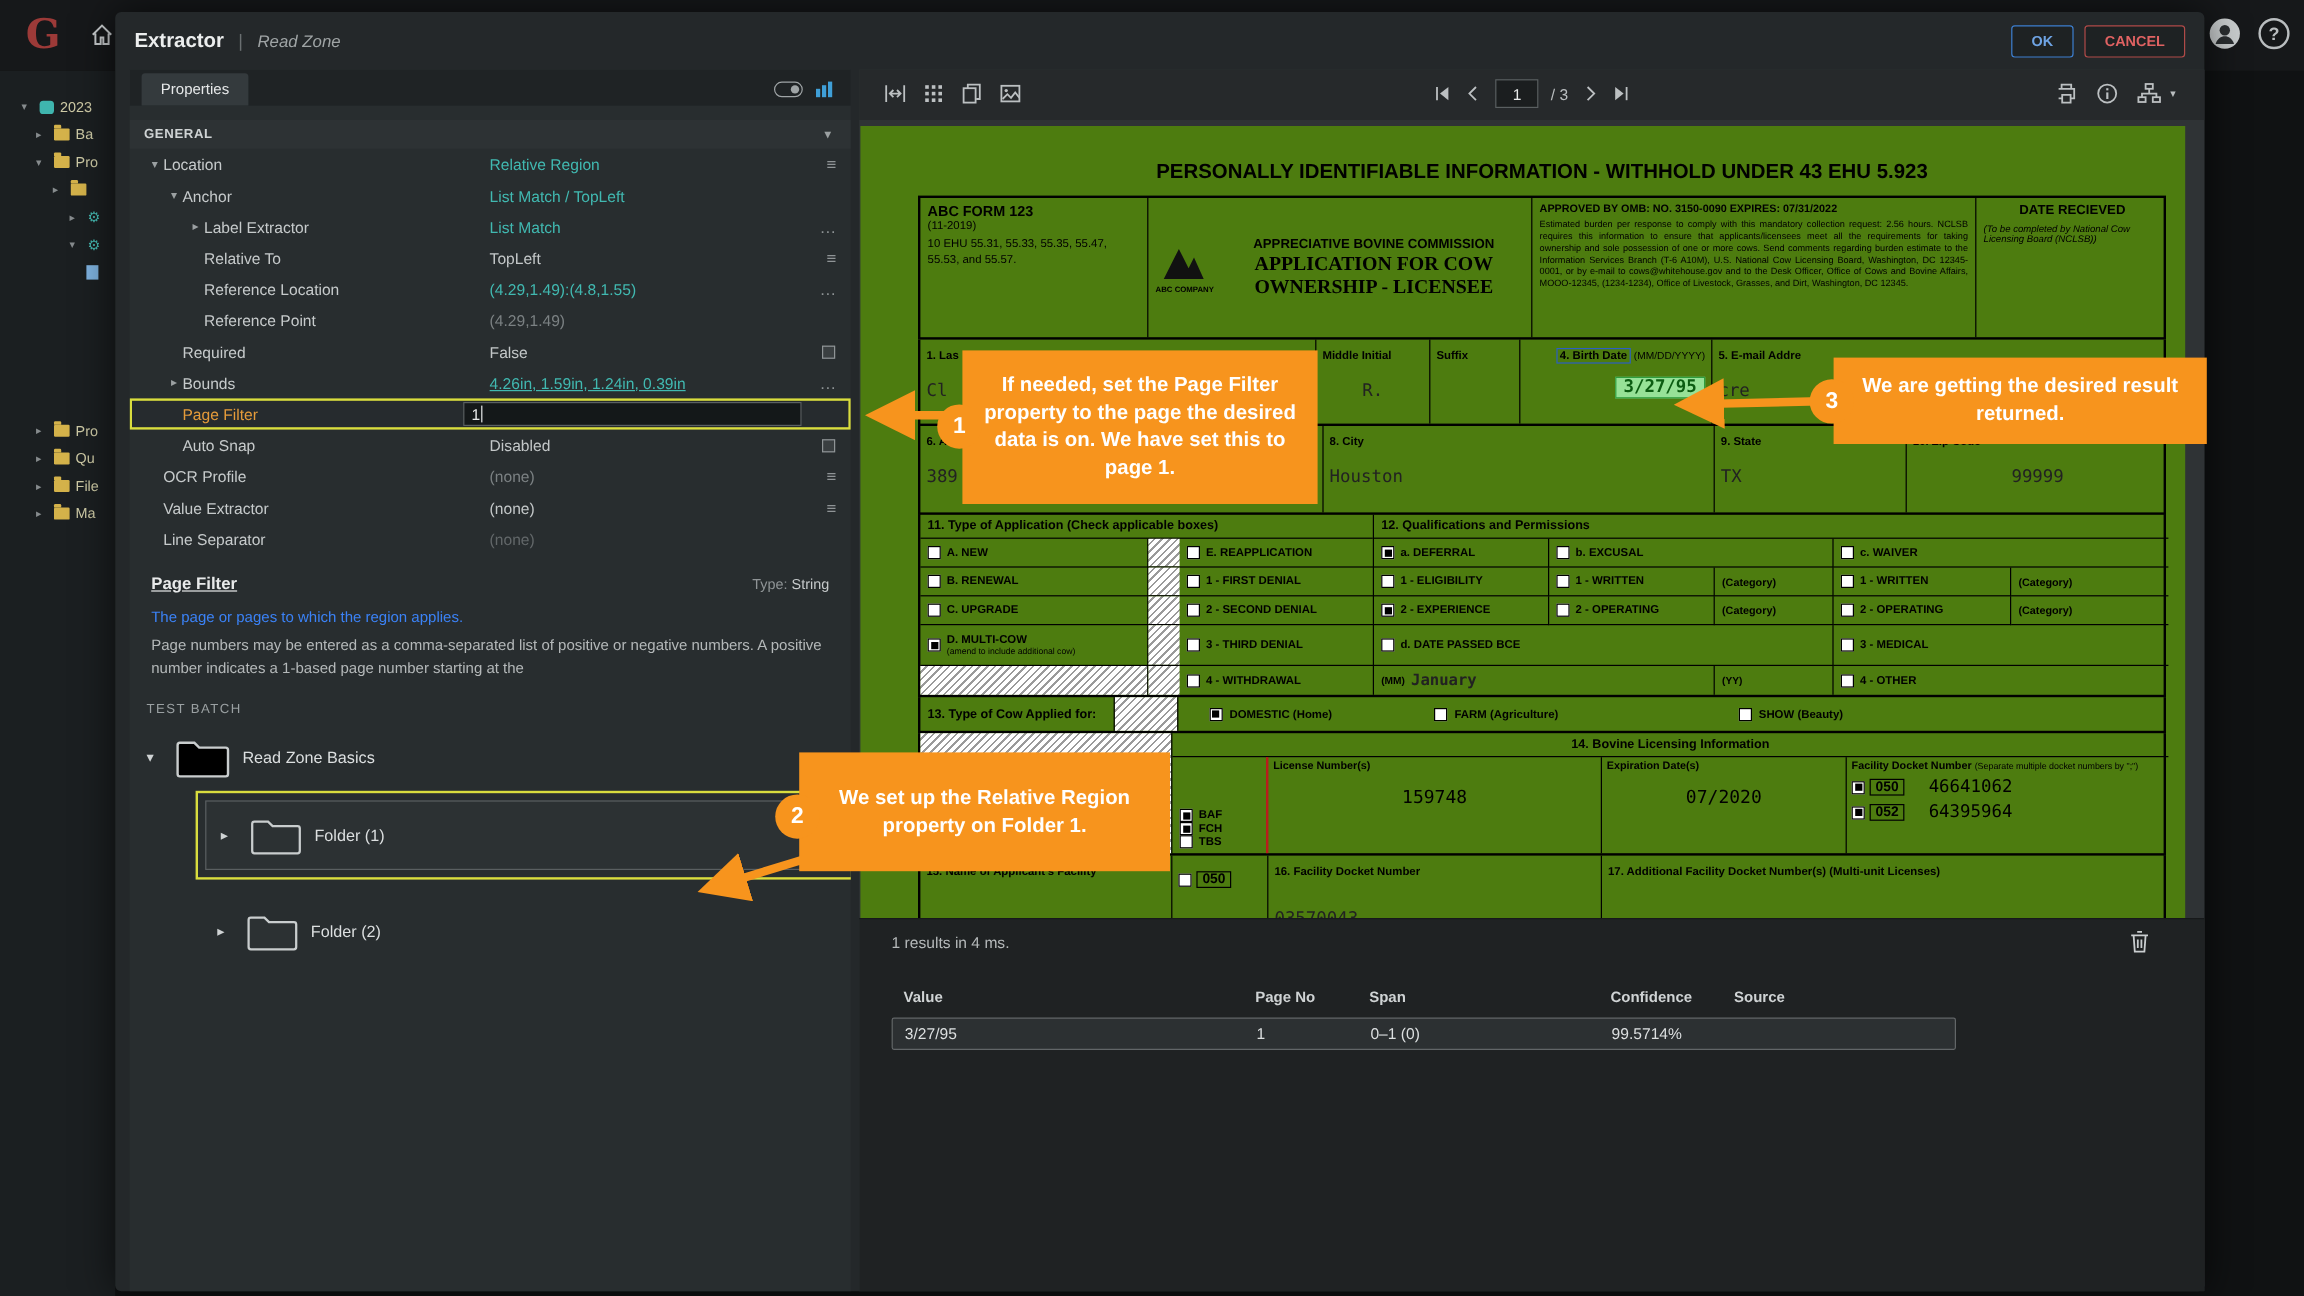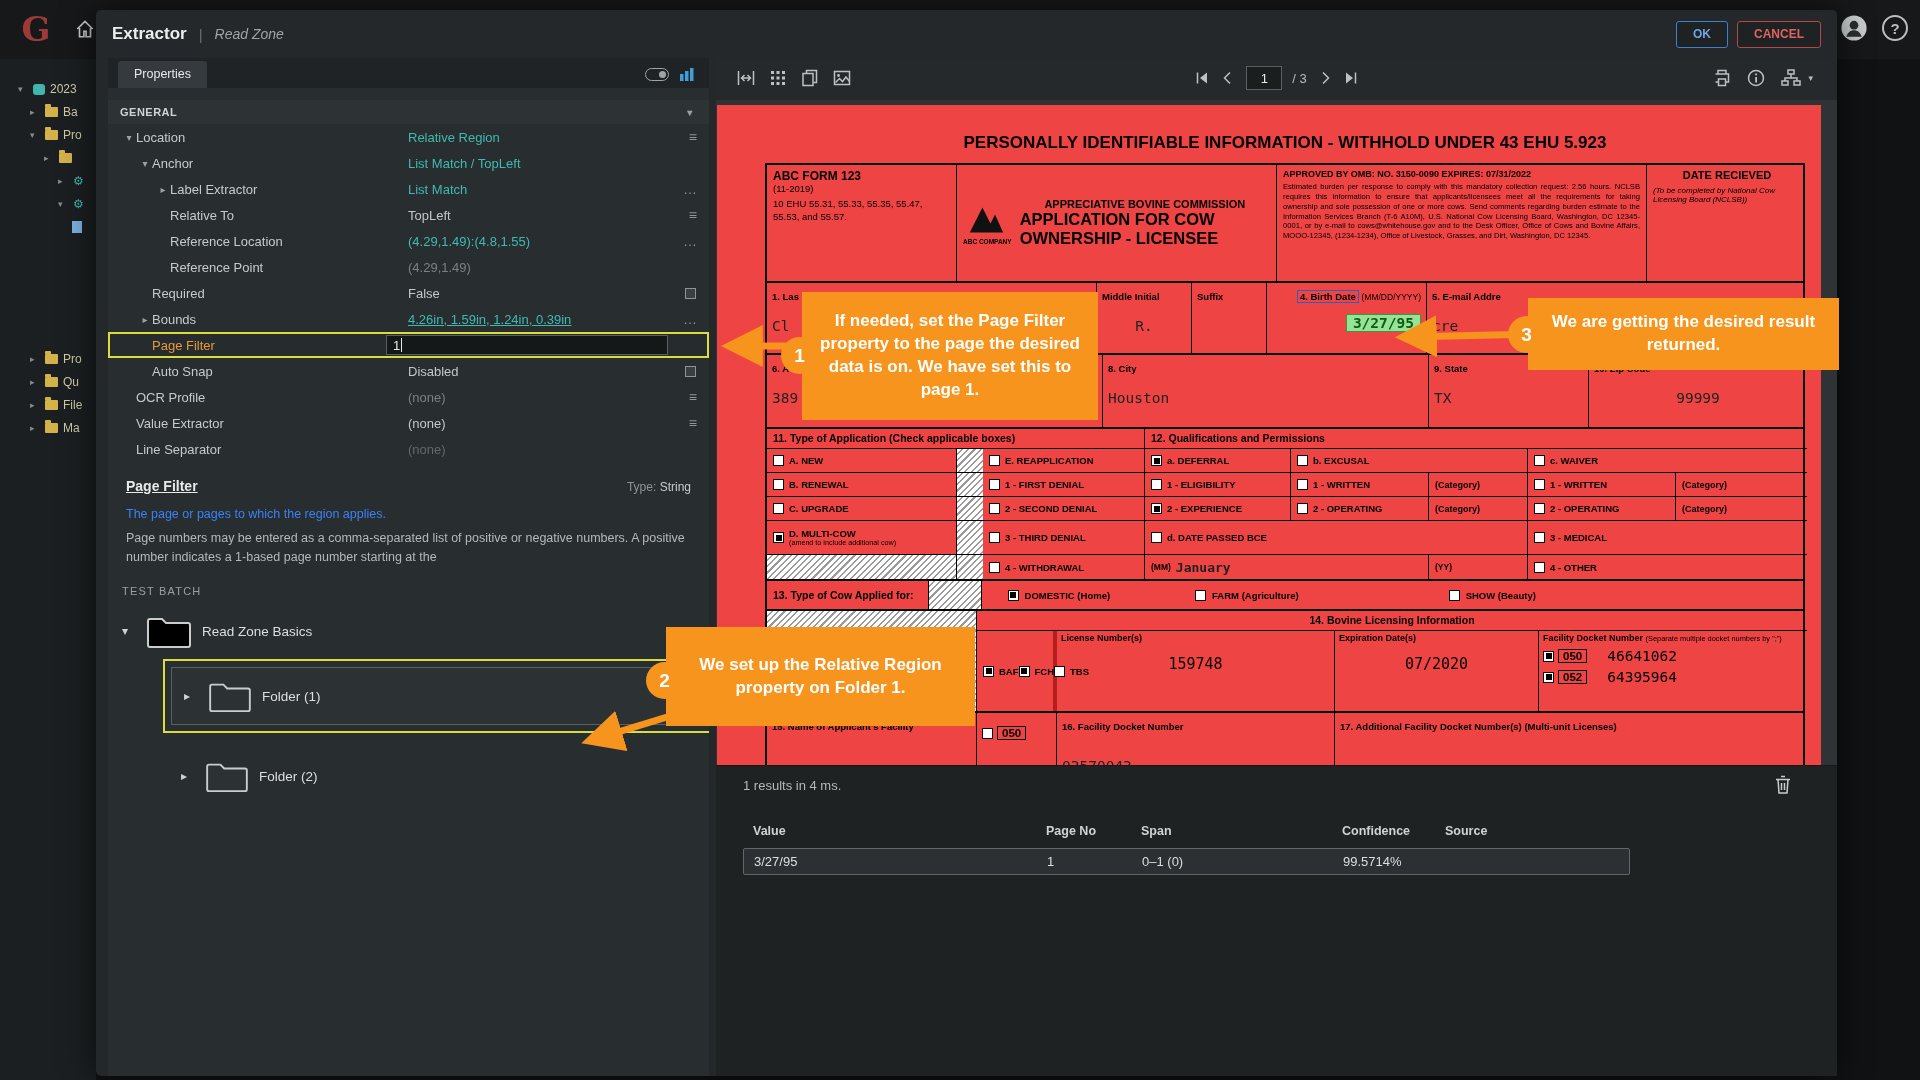--- a/index.html
+++ b/index.html
@@ -92,34 +92,34 @@
   .vt-left { position:absolute; left:20px; top:10px; display:flex; gap:12px; }
   .vt-center { position:absolute; left:0; right:0; top:8px; display:flex; justify-content:center; align-items:center; gap:10px; }
   .vt-right { position:absolute; right:24px; top:10px; display:flex; gap:14px; align-items:center; }
   .pagebox { width:36px; height:24px; background:#1b1e1f; border:1px solid #5a5f61; color:#e8eaea;
     font-size:13px; display:flex; align-items:center; justify-content:center; }
   .pagesep { color:#b9bdbf; font-size:13px; }
   .vicon { opacity:.92; }
   .vt-caret { color:#b9bdbf; font-size:9px; margin-left:-8px; }
 
   
-  #page { position:absolute; left:1px; top:47px; width:1104px; height:660px; background:#ef4444; overflow:hidden; color:#000; }
+  #page { position:absolute; left:1px; top:47px; width:1104px; height:660px; background:#4d7c0f; overflow:hidden; color:#000; }
   .doc { margin-left:48px; width:1040px; }
   .t-title { text-align:center; font-weight:bold; font-size:17px; margin-top:28px; }
   .bx { border:2px solid #000; border-top:none; }
   .hdr-grid { display:grid; grid-template-columns:190px 320px 370px 160px; border:2px solid #000; margin-top:10px; height:120px; }
   .hdr-grid > div { border-right:1px solid #000; padding:4px 6px; overflow:hidden; }
   .hdr-grid > div:last-child { border-right:none; }
   .fnum { font-weight:bold; font-size:12px; }
   .fsm { font-size:9.5px; line-height:1.3; }
   .logo-wrap { display:flex; align-items:center; gap:8px; height:100%; }
   .logo-col { text-align:center; }
   .logo-col .lg-t { font-size:6.5px; font-weight:bold; }
   .commission { font-size:11px; font-weight:bold; text-align:center; }
-  .apptitle { font-size:16.5px; font-weight:bold; line-height:1.18; margin-top:0; }
+  .apptitle { font-size:16.5px; font-weight:bold; text-align:center; line-height:1.18; margin-top:0;font-family:Liberation Serif, serif; }
   .omb-line { font-size:9px; font-weight:bold; white-space:nowrap; }
   .omb-fine { font-size:7.6px; line-height:1.3; text-align:justify; margin-top:3px; }
   .dr { text-align:center; font-weight:bold; font-size:11px; }
   .dr-note { font-size:8px; font-style:italic; margin-top:5px; }
   .row1-grid { display:grid; grid-template-columns:330px 95px 75px 160px 380px; height:72px; }
   .row2-grid { display:grid; grid-template-columns:336px 326px 160px 218px; height:74px; }
   .fcell { border-right:1px solid #000; padding:3px 5px; position:relative; overflow:hidden; }
   .fcell:last-child { border-right:none; }
   .flabel { font-size:9.5px; font-weight:bold; }
   .fmt { font-size:8.5px; font-weight:normal; }
@@ -145,21 +145,21 @@
   .mm { font-size:8.5px; font-weight:bold; }
   .tv2 { font-family:"DejaVu Sans Mono", monospace; font-size:13px; color:#222; margin-top:0; }
   .sec13 { display:flex; align-items:center; height:30px; padding-left:6px; gap:0; }
   .sec13 .sec-t { font-size:10.5px; font-weight:bold; }
   .s13-item { display:flex; align-items:center; gap:6px; font-size:9.5px; font-weight:bold; }
   .sec14 { display:grid; grid-template-columns:210px 80px 278px 204px 268px; grid-template-rows:20px 80px; }
   .s14-hatch { grid-row:1/3; grid-column:1; border-right:1px solid #000; }
   .s14-h { grid-column:2/6; border-bottom:1px solid #000; font-size:10.5px; font-weight:bold; text-align:center; padding-top:3px; }
   .s14-cell { border-right:1px solid #000; padding:2px 4px; overflow:hidden; }
   .s14-cell:last-child { border-right:none; }
-  .s14-types { display:flex; flex-direction:row; justify-content:space-between; padding:4px 0 4px 6px; border-right:4px solid #b91c1c; }
+  .s14-types { display:flex; flex-direction:column; justify-content:flex-end; padding:4px 0 4px 6px; border-right:2px solid #b91c1c; }
   .s14-type { display:flex; gap:5px; align-items:center; font-size:9.5px; font-weight:bold; }
   .s14-lab { font-size:9px; font-weight:bold; }
   .s14-val { text-align:center; margin-top:12px; font-family:"DejaVu Sans Mono", monospace; font-size:15px; }
   .dkt-note { font-size:7.4px; font-weight:normal; }
   .dkt-row { display:flex; align-items:center; gap:4px; margin-top:5px; }
   .dkt-code { border:1px solid #000; font-size:11.5px; font-weight:bold; padding:0 4px; }
   .dkt-val { font-family:"DejaVu Sans Mono", monospace; font-size:14.5px; margin-left:16px; }
   .row15 { display:grid; grid-template-columns:210px 80px 278px 472px; height:62px; }
 
   

